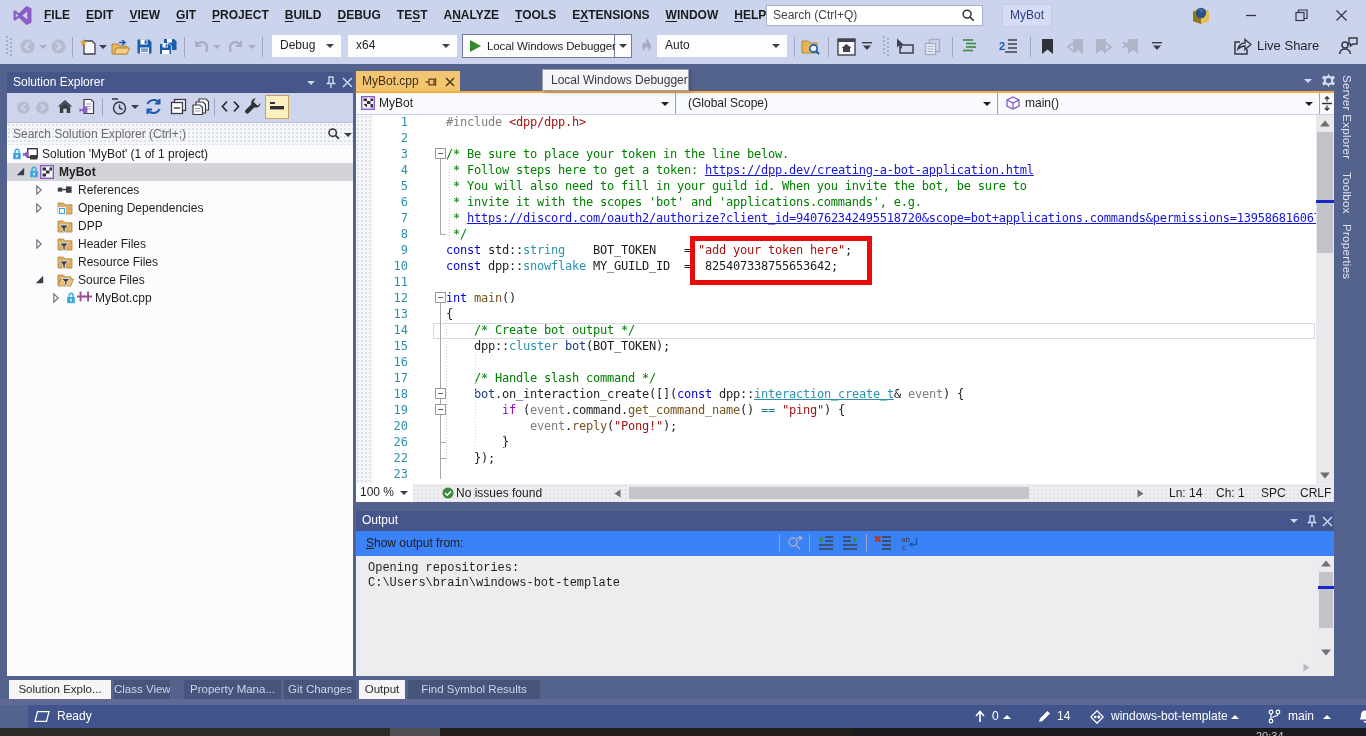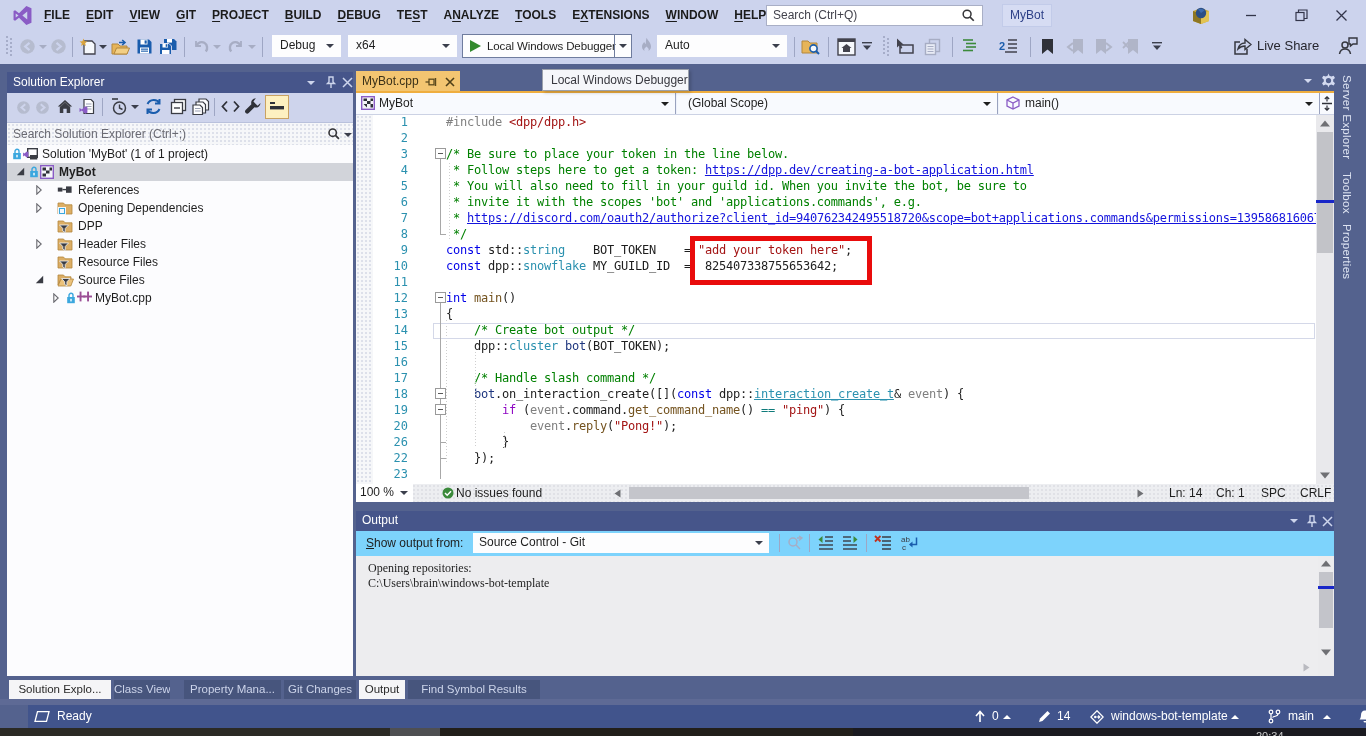--- a/index.html
+++ b/index.html
@@ -86,27 +86,27 @@
   #ebottom .zoom .caret { position:absolute; right:5px; top:7px; }
   #ebottom .stat { position:absolute; left:100px; line-height:18px; }
   #hscroll { position:absolute; left:269px; top:2px; width:866px; height:14px; }
   #hthumb { position:absolute; left:4px; top:1px; width:400px; height:12px; background:#c4c5cb; }
   #ebottom .rlab { position:absolute; top:0; line-height:18px; }
 
   
   #outpanel { left:356px; top:511px; width:978px; height:165px; background:#ededef; }
   #out-title { position:absolute; left:0; top:0; width:100%; height:20px; background:#46558a; }
   #out-title .t { position:absolute; left:6px; top:0; line-height:19px; color:#ffffff; }
-  #out-tools { position:absolute; left:0; top:20px; width:100%; height:25px; background:#7dd3fc; }
+  #out-tools { position:absolute; left:0; top:20px; width:100%; height:25px; background:#3b82f6; }
   #out-tools .lbl { position:absolute; left:10px; top:0; line-height:24px; color:#1e1e1e; }
   #out-combo { position:absolute; left:117px; top:2px; width:296px; height:20px; background:#fdfdfe; }
   #out-combo .t { position:absolute; left:6px; top:0; line-height:19px; }
   #out-combo .caret { position:absolute; right:6px; top:8px; }
   #out-content { position:absolute; left:0; top:45px; width:962px; height:120px; }
-  .out-line { position:absolute; left:12px; font-family:Liberation Serif, serif; font-size:12px; line-height:15px; color:#1e1e1e; white-space:pre; }
+  .out-line { position:absolute; left:12px; font-family:Liberation Mono, monospace; font-size:12px; line-height:15px; color:#1e1e1e; white-space:pre; }
   #oscroll { position:absolute; left:962px; top:45px; width:16px; height:120px; background:#ececee; }
   #othumb { position:absolute; left:1px; top:16px; width:14px; height:56px; background:#c3c4ca; }
   #omark { position:absolute; left:0; top:30px; width:16px; height:3px; background:#1826c8; }
 
   
   .vtab { position:absolute; left:1341px; writing-mode:vertical-rl; color:#dde3f2; letter-spacing:0.3px; font-size:11.5px; }
 
   
   .btab { position:absolute; top:680px; height:19px; line-height:18px; white-space:nowrap; font-size:11.5px; text-align:center; overflow:hidden; }
   .btab.active { background:#f5f5f7; color:#2a2a2a; }
@@ -709,24 +709,20 @@
       <div class="caret" style="position:absolute;left:934px;top:8px;border-top-color:#cdd5ec"></div>
       <svg style="position:absolute;left:950px;top:4px" width="12" height="13" viewBox="0 0 12 13">
         <path d="M4 1 H8 V6 L9.5 7.5 H2.5 L4 6 Z M6 7.5 V12" fill="none" stroke="#cdd5ec" stroke-width="1.4"></path>
       </svg>
       <svg style="position:absolute;left:966px;top:5px" width="11" height="11" viewBox="0 0 11 11">
         <path d="M1 1 L10 10 M10 1 L1 10" stroke="#cdd5ec" stroke-width="1.5"></path>
       </svg>
     </div>
     <div id="out-tools">
       <span class="lbl"><span style="text-decoration:underline">S</span>how output from:</span>
-      <div id="out-combo">
-        <span class="t">Source Control - Git</span>
-        <div class="caret"></div>
-      </div>
       <div style="position:absolute;left:423px;top:3px;width:1px;height:18px;background:#9ea6c4"></div>
       <svg style="position:absolute;left:430px;top:4px" width="17" height="16" viewBox="0 0 17 16">
         <circle cx="7" cy="7" r="4" fill="none" stroke="#a7adc4" stroke-width="1.5"></circle>
         <path d="M10 10 L14 14 M11 3 L16 3 M13 1 L16 3 L13 5.5" fill="none" stroke="#a7adc4" stroke-width="1.4"></path>
       </svg>
       <div style="position:absolute;left:453px;top:3px;width:1px;height:18px;background:#9ea6c4"></div>
       <svg style="position:absolute;left:461px;top:4px" width="17" height="16" viewBox="0 0 17 16">
         <g stroke="#3a3c44" stroke-width="1.4">
             <line x1="8" y1="2" x2="16" y2="2"></line>
             <line x1="8" y1="6" x2="16" y2="6"></line>

